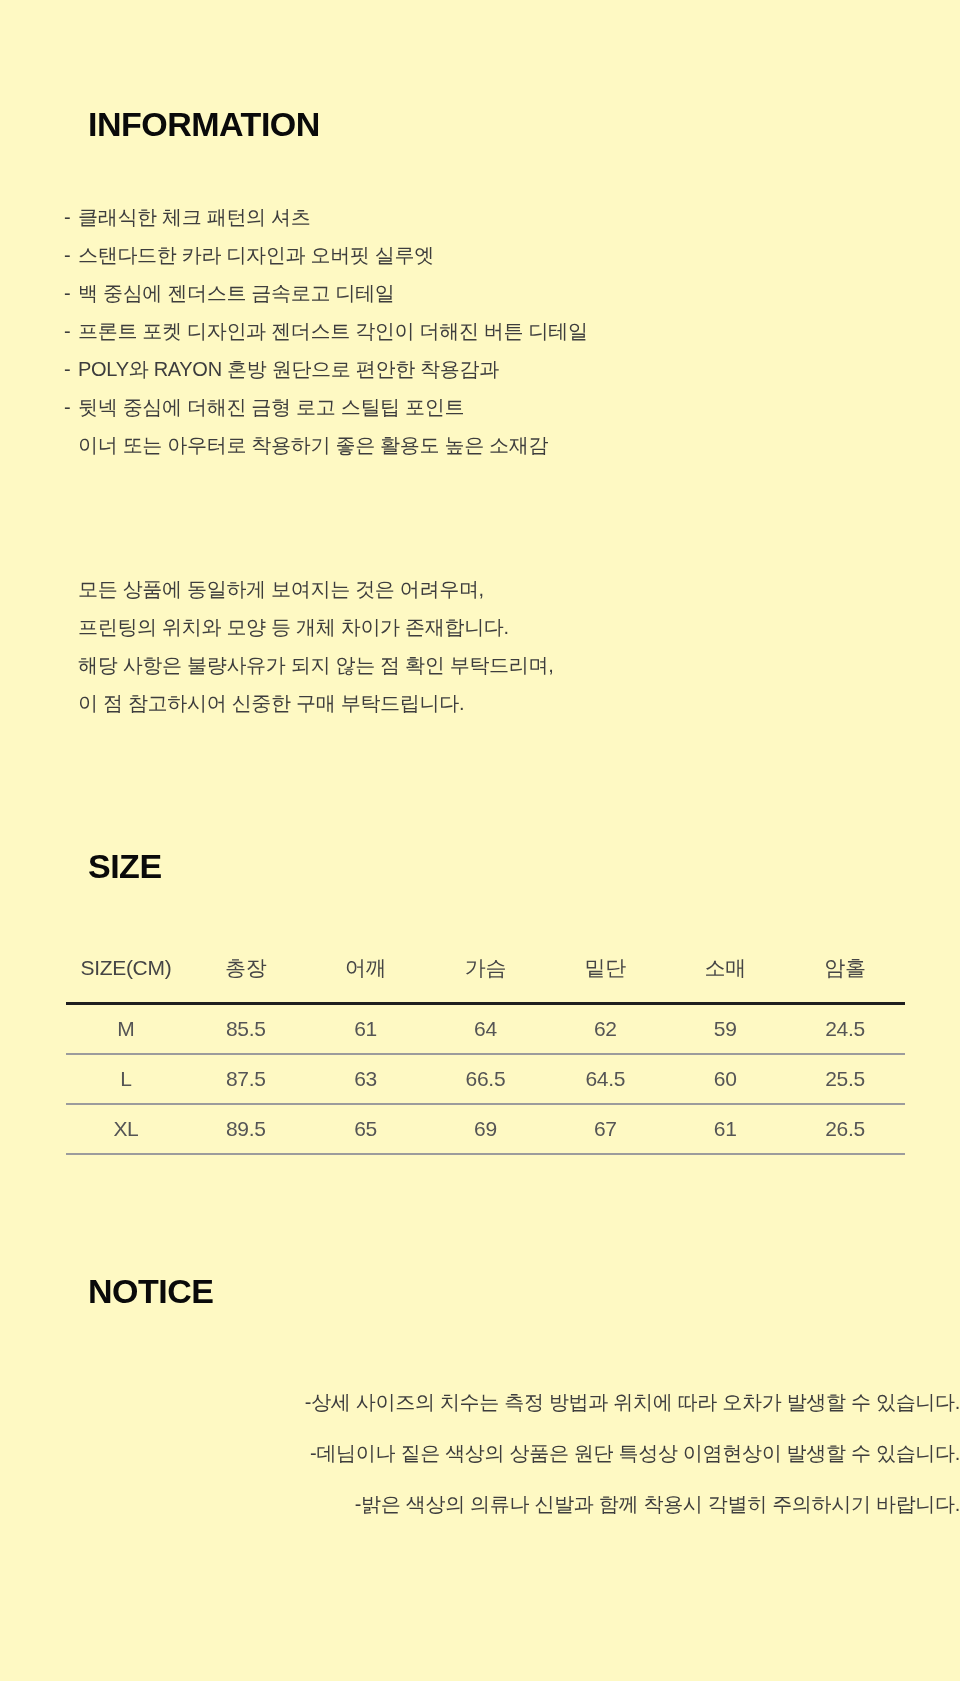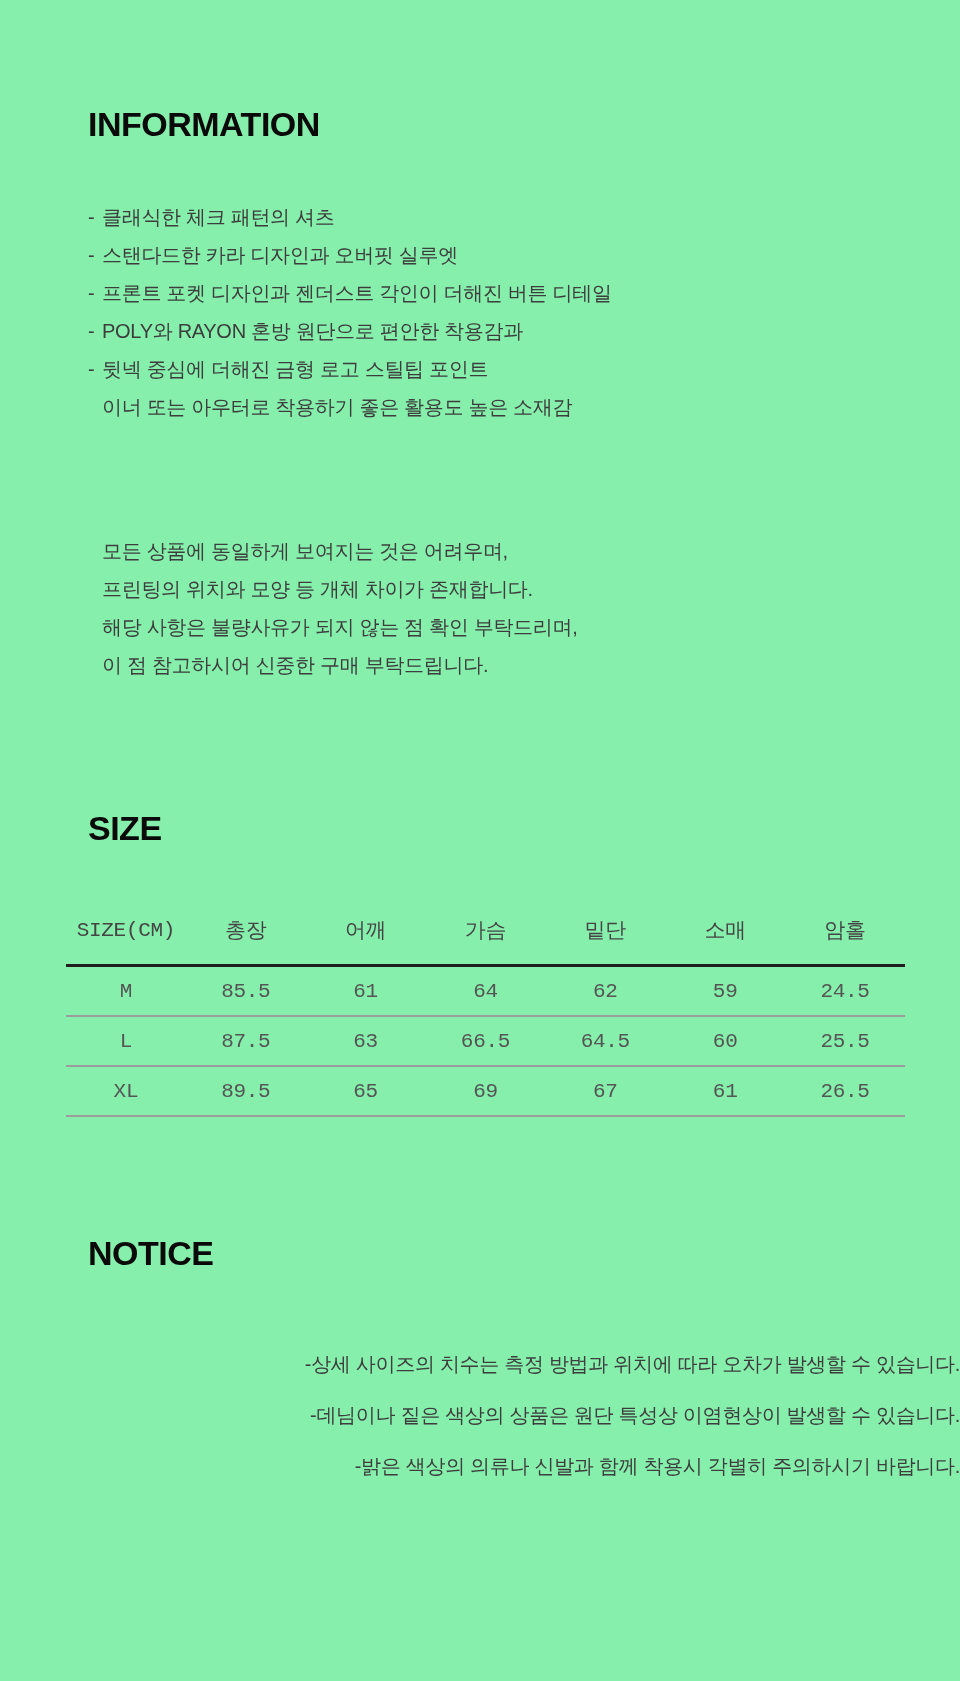--- a/index.html
+++ b/index.html
@@ -11,37 +11,37 @@
     width: 960px;
     height: 1681px;
     overflow: hidden;
     font-family: "Liberation Sans", "DejaVu Sans", sans-serif;
     color: #3d3d3d;
   }
   .page {
     position: relative;
     width: 960px;
     height: 1681px;
-    background: #86efac;
+    background: #fef9c3;
   }
   .sec-title {
     margin: 0;
     padding-left: 88px;
     font-size: 34px;
     line-height: 44px;
     font-weight: 700;
     letter-spacing: -0.5px;
     color: #0a0a0a;
   }
   #title-information { padding-top: 102px; }
   #title-size        { padding-top: 122px; }
   #title-notice      { padding-top: 114px; }
 
   .list {
-    padding-left: 88px;
+    padding-left: 64px;
     font-size: 20px;
     font-weight: 400;
     letter-spacing: -0.3px;
     color: #3d3d3d;
   }
   .info-list    { margin-top: 52px;  line-height: 38px; }
   .caution-list { margin-top: 106px; line-height: 38px; }
   .notice-list  { margin-top: 64px;  line-height: 51px; text-align: right; }
 
   .line { white-space: nowrap; }
@@ -51,21 +51,20 @@
   }
 
   .size-table {
     width: 839px;
     margin: 46px 0 0 66px;
     border-collapse: collapse;
     table-layout: fixed;
     font-size: 21px;
     letter-spacing: -0.3px;
     text-align: center;
-    font-family: Liberation Mono, monospace;
   }
   .size-table thead th {
     height: 66px;
     font-weight: 400;
     color: #454545;
     vertical-align: middle;
     border-bottom: 3px solid #1f1f1f;
   }
   .size-table tbody td {
     height: 46px;
@@ -77,20 +76,21 @@
 </head>
 <body>
 
 <div class="page">
 
   <h1 class="sec-title" id="title-information">INFORMATION</h1>
 
   <div class="list info-list">
     <div class="line"><span class="pfx">-</span><span>클래식한 체크 패턴의 셔츠</span></div>
     <div class="line"><span class="pfx">-</span><span>스탠다드한 카라 디자인과 오버핏 실루엣</span></div>
+    <div class="line"><span class="pfx">-</span><span>백 중심에 젠더스트 금속로고 디테일</span></div>
     <div class="line"><span class="pfx">-</span><span>프론트 포켓 디자인과 젠더스트 각인이 더해진 버튼 디테일</span></div>
     <div class="line"><span class="pfx">-</span><span>POLY와 RAYON 혼방 원단으로 편안한 착용감과</span></div>
     <div class="line"><span class="pfx">-</span><span>뒷넥 중심에 더해진 금형 로고 스틸팁 포인트</span></div>
     <div class="line"><span class="pfx"></span><span>이너 또는 아우터로 착용하기 좋은 활용도 높은 소재감</span></div>
   </div>
 
   <div class="list caution-list">
     <div class="line"><span class="pfx"></span><span>모든 상품에 동일하게 보여지는 것은 어려우며,</span></div>
     <div class="line"><span class="pfx"></span><span>프린팅의 위치와 모양 등  개체 차이가 존재합니다.</span></div>
     <div class="line"><span class="pfx"></span><span>해당 사항은 불량사유가 되지 않는 점 확인 부탁드리며,</span></div>

